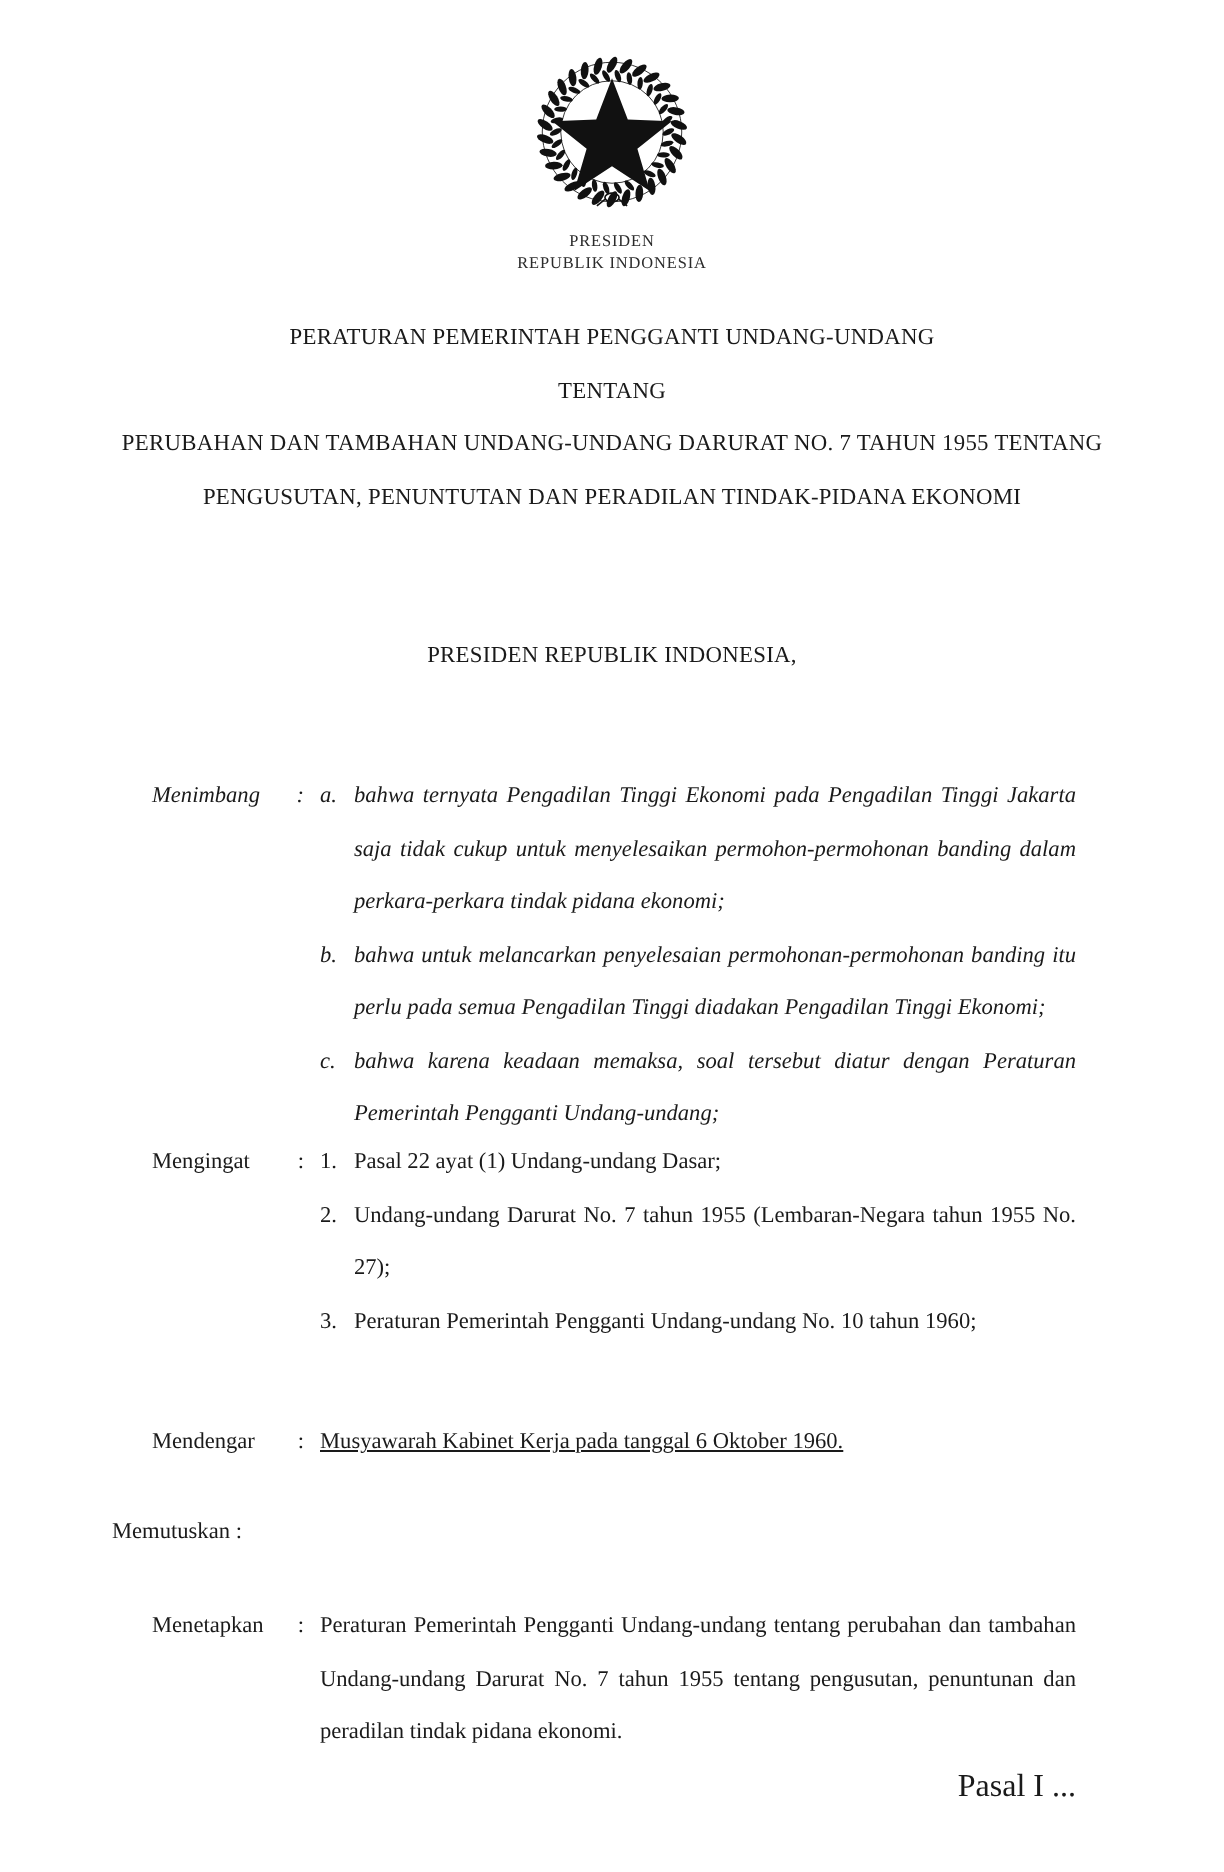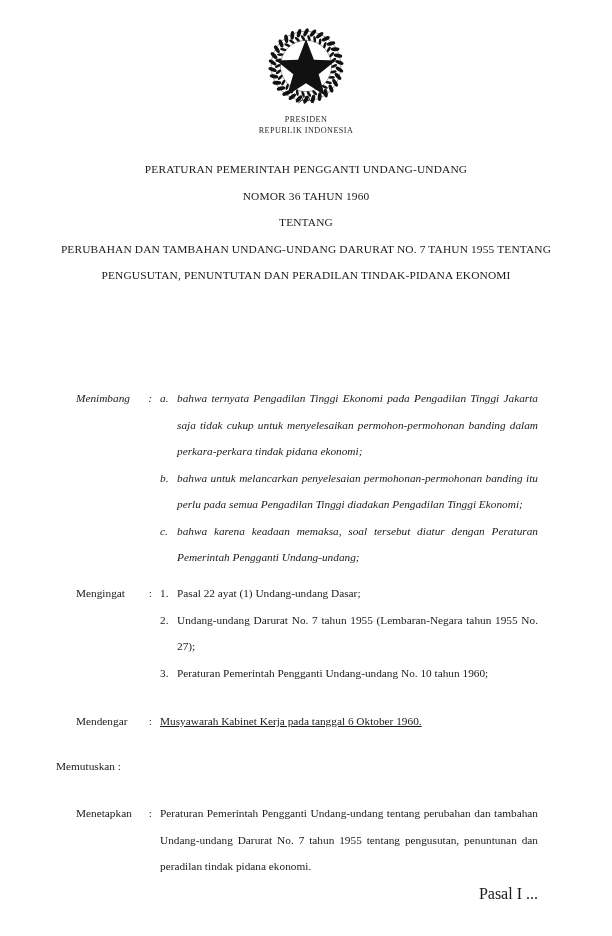--- a/index.html
+++ b/index.html
@@ -355,25 +355,25 @@
       </g>
     </svg>
     <div class="emblem-caption">
       <div>PRESIDEN</div>
       <div>REPUBLIK INDONESIA</div>
     </div>
   </div>
 
   <div class="title-block">
     <div class="title-line">PERATURAN PEMERINTAH PENGGANTI UNDANG-UNDANG</div>
-    <div class="title-line">NOMOR 36 TAHUN 1960</div>
     <div class="title-line">TENTANG</div>
     <div class="title-line wrap">PERUBAHAN DAN TAMBAHAN UNDANG-UNDANG DARURAT NO. 7 TAHUN 1955 TENTANG PENGUSUTAN, PENUNTUTAN DAN PERADILAN TINDAK-PIDANA EKONOMI</div>
   </div>
 
+  <div class="opening">PRESIDEN REPUBLIK INDONESIA,</div>
 
   <div class="clause" style="top:385px;font-style:italic;">
     <div class="clause-label">
       <span>Menimbang</span>
       <span class="colon">:</span>
     </div>
     <div class="clause-body">
       <div class="item">
         <span class="marker">a.</span>
         <span class="itemtext">bahwa ternyata Pengadilan Tinggi Ekonomi pada Pengadilan Tinggi Jakarta saja tidak cukup untuk menyelesaikan permohon-permohonan banding dalam perkara-perkara tindak pidana ekonomi;</span>
@@ -382,21 +382,21 @@
         <span class="marker">b.</span>
         <span class="itemtext">bahwa untuk melancarkan penyelesaian permohonan-permohonan banding itu perlu pada semua Pengadilan Tinggi diadakan Pengadilan Tinggi Ekonomi;</span>
       </div>
       <div class="item">
         <span class="marker">c.</span>
         <span class="itemtext">bahwa karena keadaan memaksa, soal tersebut diatur dengan Peraturan Pemerintah Pengganti Undang-undang;</span>
       </div>
     </div>
   </div>
 
-  <div class="clause" style="top:580px;">
+  <div class="clause" style="top:568px;">
     <div class="clause-label">
       <span>Mengingat</span>
       <span class="colon">:</span>
     </div>
     <div class="clause-body">
       <div class="item last-no-justify">
         <span class="marker">1.</span>
         <span class="itemtext">Pasal 22 ayat (1) Undang-undang Dasar;</span>
       </div>
       <div class="item">

